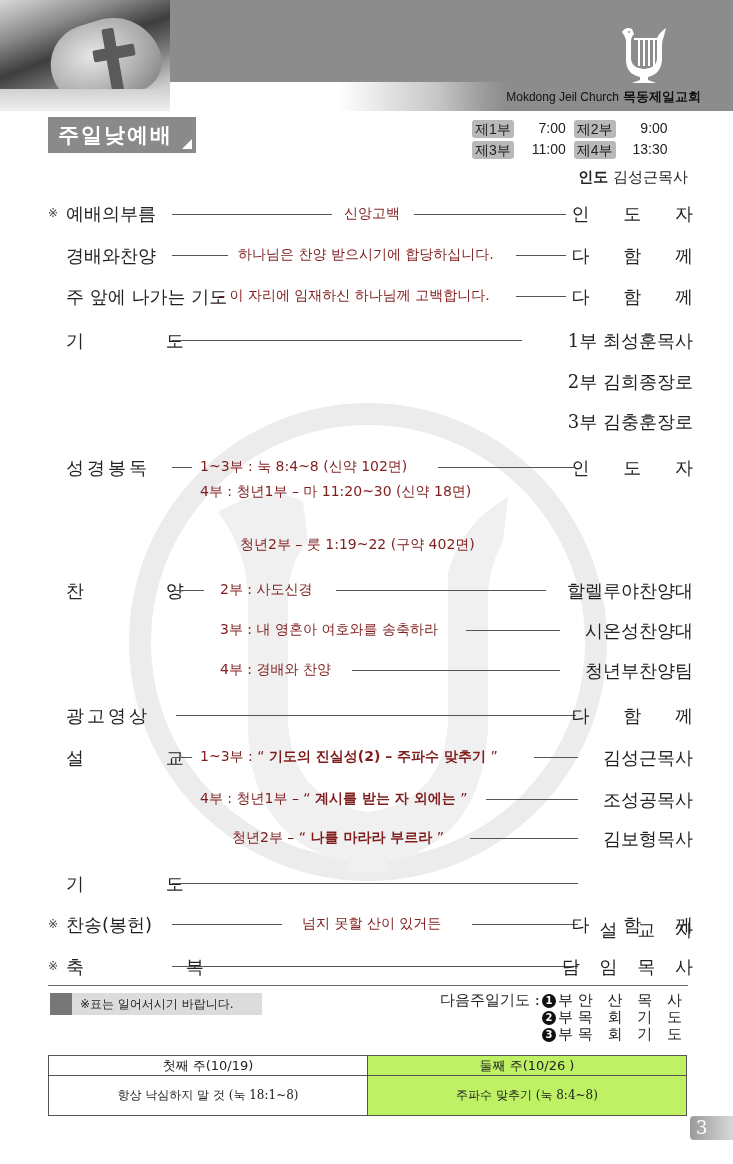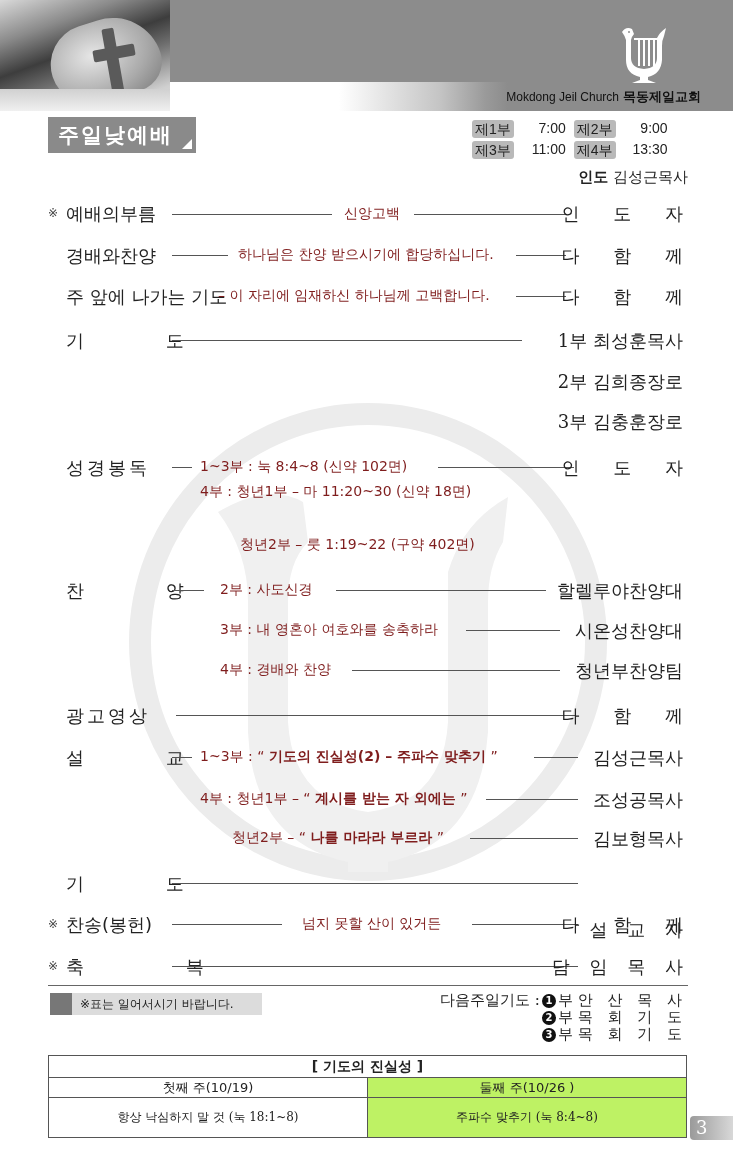--- a/index.html
+++ b/index.html
@@ -37,21 +37,21 @@
 
     
     .watermark { position: absolute; left: 118px; top: 392px; width: 500px; height: 500px; pointer-events: none; }
     .mark { position: absolute; left: 48px; font-size: 12px; color: #444; }
     .item-title { position: absolute; left: 66px; font-size: 18px; color: #222; }
     .spaced { letter-spacing: 3px; }
     .wide { letter-spacing: 38px; }
     .line { position: absolute; height: 1px; background: #555; }
     .desc { position: absolute; font-size: 14px; color: #7f1d1d; white-space: nowrap; }
     .desc b { font-weight: bold; }
-    .right { position: absolute; right: 50px; font-size: 18px; color: #222; font-family: "DejaVu Serif", serif; white-space: nowrap; }
+    .right { position: absolute; right: 40px; font-size: 18px; color: #222; font-family: "DejaVu Serif", serif; white-space: nowrap; }
     .right.sp { letter-spacing: 14px; margin-right: -14px; }
     .right.sp2 { letter-spacing: 7px; margin-right: -7px; }
 
     
     .divider { position: absolute; left: 48px; top: 985px; width: 640px; height: 1px; background: #666; }
     .stand-note { position: absolute; left: 50px; top: 993px; width: 212px; height: 22px; background: #dcdcdc; font-size: 12px; line-height: 22px; padding-left: 30px; color: #222; }
     .stand-note .block { position: absolute; left: 0; top: 0; width: 22px; height: 22px; background: #777; }
     .next-prayer { position: absolute; right: 46px; top: 992px; font-size: 15px; color: #222; font-family: "DejaVu Serif", serif; text-align: right; line-height: 17px; }
     .next-prayer .lbl { margin-right: 2px; }
     .circ { display: inline-block; width: 14px; height: 14px; border-radius: 50%; background: #111; color: #fff; font-size: 10px; line-height: 14px; text-align: center; font-family: "DejaVu Sans", sans-serif; font-weight: bold; vertical-align: 1px; margin-right: 2px; }
@@ -233,23 +233,20 @@
     <span class="np-name">목 회 기 도</span>
   </div>
   <div>
     <span class="circ">3</span><span>부</span>
     <span class="np-name">목 회 기 도</span>
   </div>
 </div>
 
 <table class="ptable">
   <tbody>
-      <tr class="cap">
-    <td colspan="2">[ 기도의 진실성 ]</td>
-  </tr>
   <tr class="hdr">
     <td style="width:50%;">첫째 주(10/19)</td>
     <td class="shade">둘째 주(10/26 )</td>
   </tr>
   <tr class="body">
     <td>항상 낙심하지 말 것 (눅 18:1~8)</td>
     <td class="shade">주파수 맞추기 (눅 8:4~8)</td>
   </tr>
 </tbody>
   </table>

